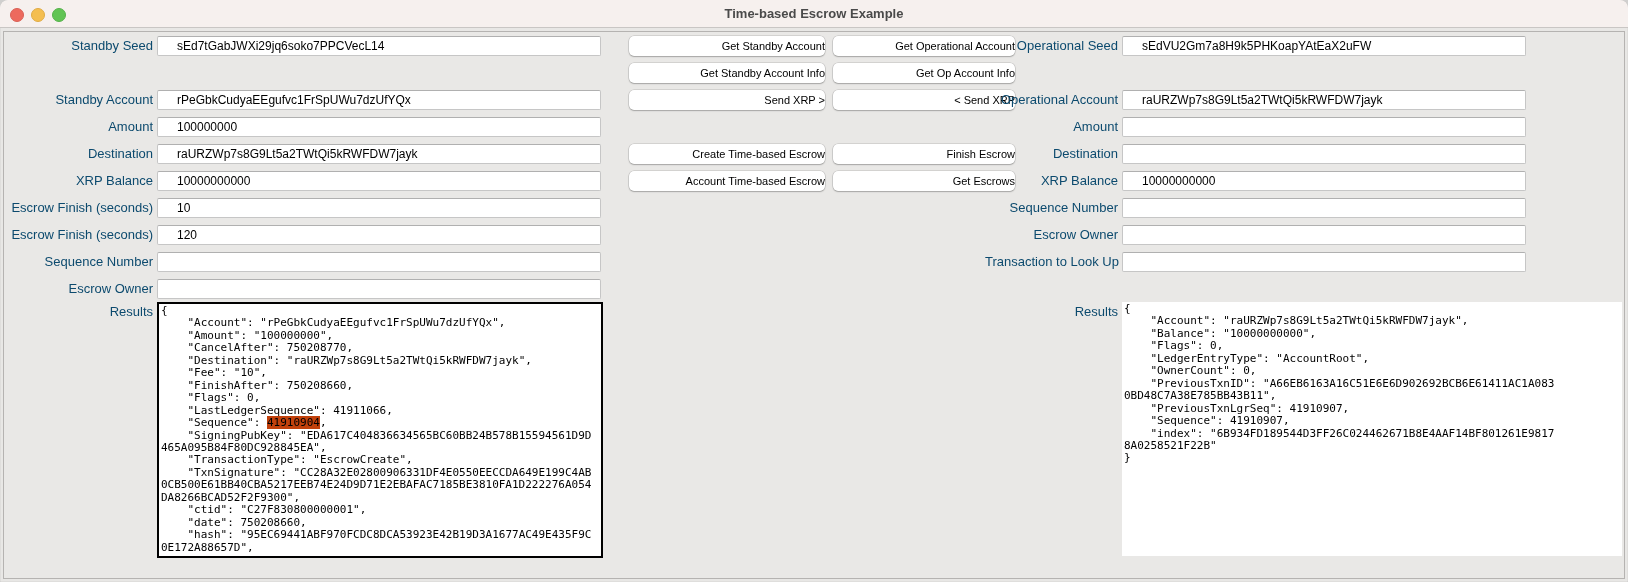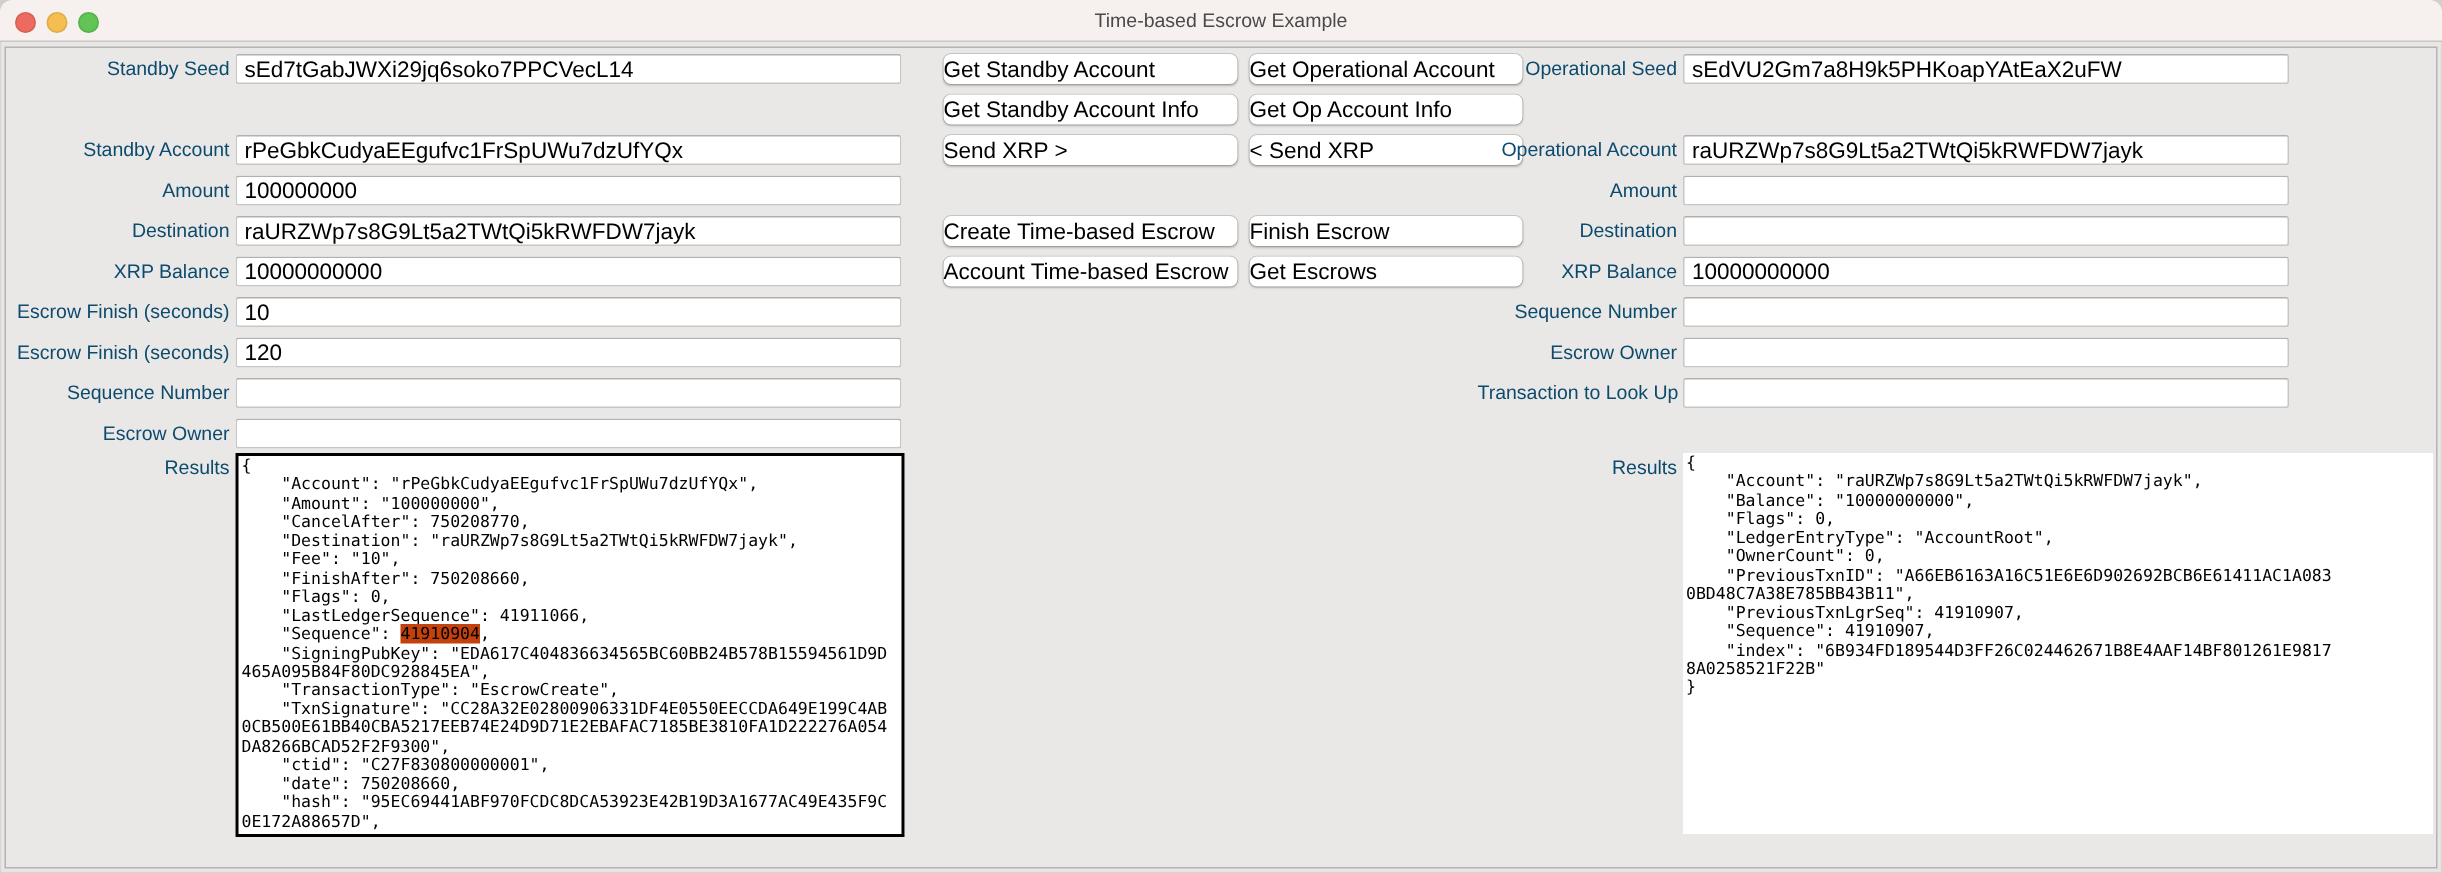--- a/index.html
+++ b/index.html
@@ -6,45 +6,45 @@
   .window{
     position:relative;width:1628px;height:582px;background:#e8e7e5;
     border-radius:8px 8px 0 0;overflow:hidden;box-shadow:0 0 1px #8a8a8a inset;
   }
   .titlebar{
     position:absolute;left:0;top:0;width:100%;height:27px;background:#f6f0ee;
     border-bottom:1px solid #c9c6c4;
   }
   .title{
     position:absolute;left:0;top:0;width:100%;height:27px;line-height:27px;
-    text-align:center;font-size:13px;font-weight:normal;color:#4a4a4a;
+    text-align:center;font-size:13px;font-weight:bold;color:#4a4a4a;
   }
   .lights{position:absolute;left:10px;top:7.5px;display:flex;gap:7px;}
   .light{width:12px;height:12px;border-radius:50%;}
   .light.red{background:#ed6a5e;border:0.5px solid #d95f55;}
   .light.yellow{background:#f4be50;border:0.5px solid #dfab44;}
   .light.green{background:#61c454;border:0.5px solid #55b14a;}
   .frame{
     position:absolute;left:3px;right:3px;top:31px;bottom:3px;
     border:1px solid #b5b3b1;background:#e9e8e6;
   }
   .lbl{
     position:absolute;height:20px;line-height:20px;font-size:13px;color:#0c4a6e;
     text-align:right;white-space:nowrap;
   }
   .tinput{
     position:absolute;height:20px;box-sizing:border-box;background:#fff;
     border:1px solid #c6c6c6;border-top-color:#b0b0b0;border-radius:2px;
-    font-family:"Liberation Sans",sans-serif;font-size:15px;color:#000;
-    padding:0 5px;outline:none;
+    font-family:"Liberation Sans",sans-serif;font-size:12px;color:#000;
+    padding:0 19px;outline:none;
   }
   .btn{
     position:absolute;height:20px;box-sizing:border-box;background:#ffffff;
     border:none;border-radius:5px;font-family:"Liberation Sans",sans-serif;
-    font-size:15px;color:#000;text-align:left;line-height:21px;padding:0;
+    font-size:11px;color:#000;text-align:right;line-height:21px;padding:0;
     box-shadow:0 0 0 0.5px rgba(0,0,0,0.18),0 1px 1.5px rgba(0,0,0,0.22);
     cursor:default;
   }
   .results-box{
     position:absolute;background:#fff;overflow:hidden;box-sizing:border-box;
   }
   .results-box.focused{border:2px solid #000;}
   .results-text{
     font-family:"DejaVu Sans Mono",monospace;font-size:11px;line-height:12.45px;
     white-space:pre-wrap;word-break:break-all;width:65.4ch;color:#000;

